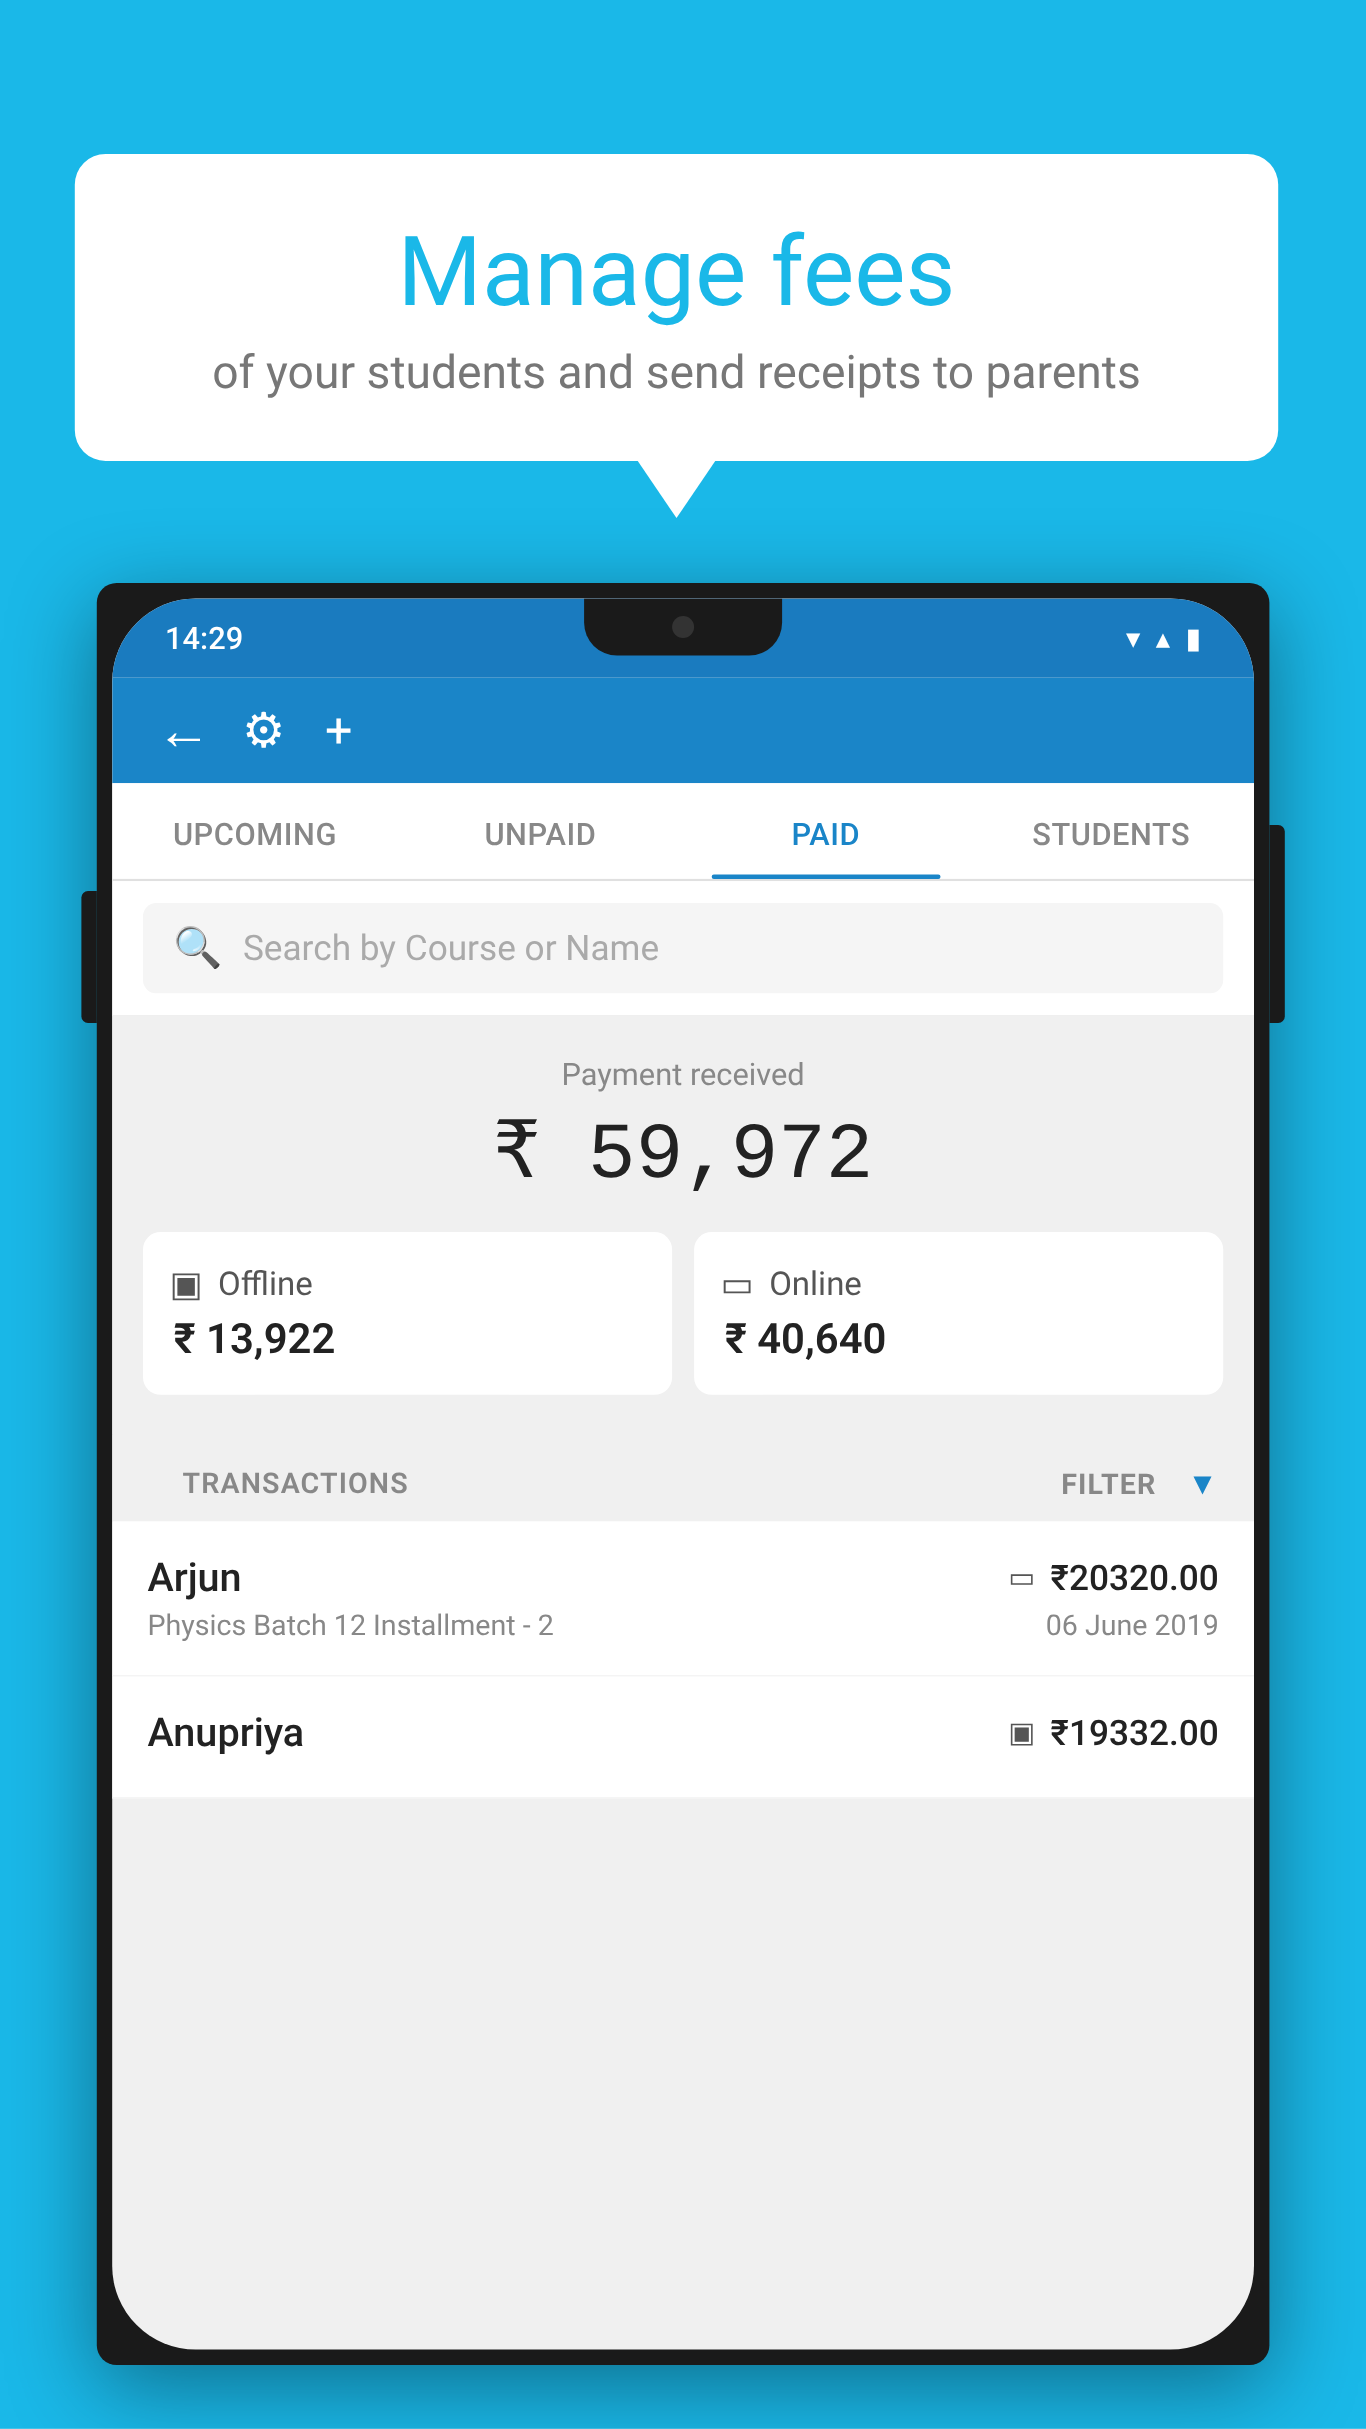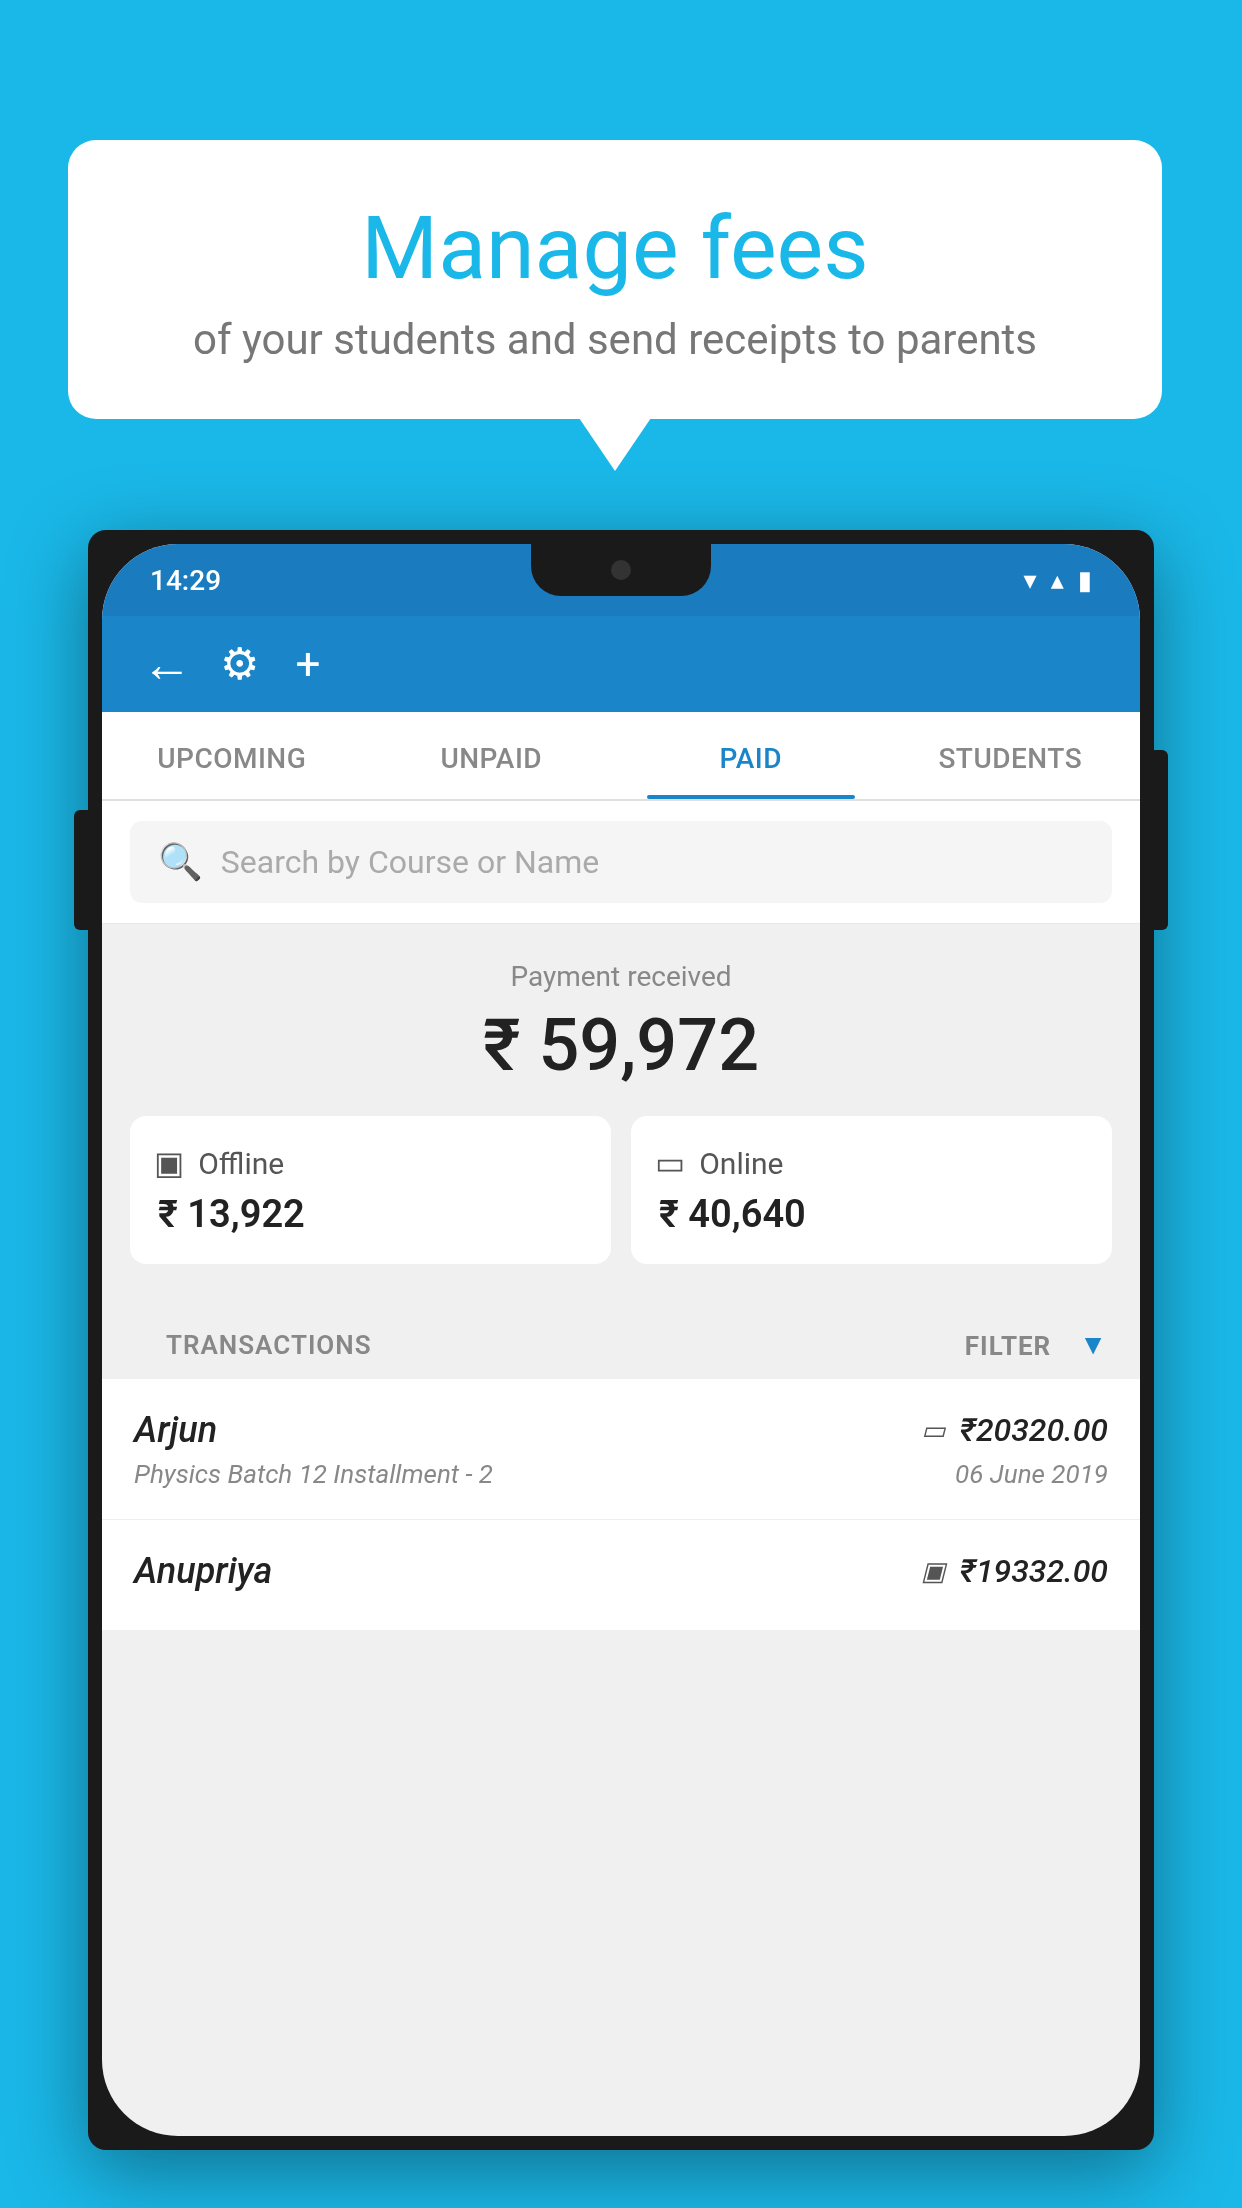--- a/index.html
+++ b/index.html
@@ -236,20 +236,21 @@
     .payment-received-label {
       font-size: 28px;
       color: #888;
       margin-bottom: 10px;
     }
     .payment-amount-big {
       font-size: 72px;
       font-weight: 500;
       color: #222;
       margin-bottom: 28px;
+      font-family: Liberation Mono, monospace;
     }
     .payment-cards-row {
       display: flex;
       gap: 20px;
       margin-bottom: 8px;
     }
     .payment-card {
       flex: 1;
       background: white;
       border-radius: 16px;
@@ -307,21 +308,20 @@
     .filter-icon {
       color: #1a85c8;
       font-size: 28px;
     }
 
     
     .transaction-row {
       background: white;
       padding: 30px 32px;
       border-bottom: 1px solid #efefef;
-      font-style: italic;
     }
     .txn-top-row {
       display: flex;
       justify-content: space-between;
       align-items: center;
       margin-bottom: 8px;
     }
     .txn-name {
       font-size: 36px;
       font-weight: 500;

